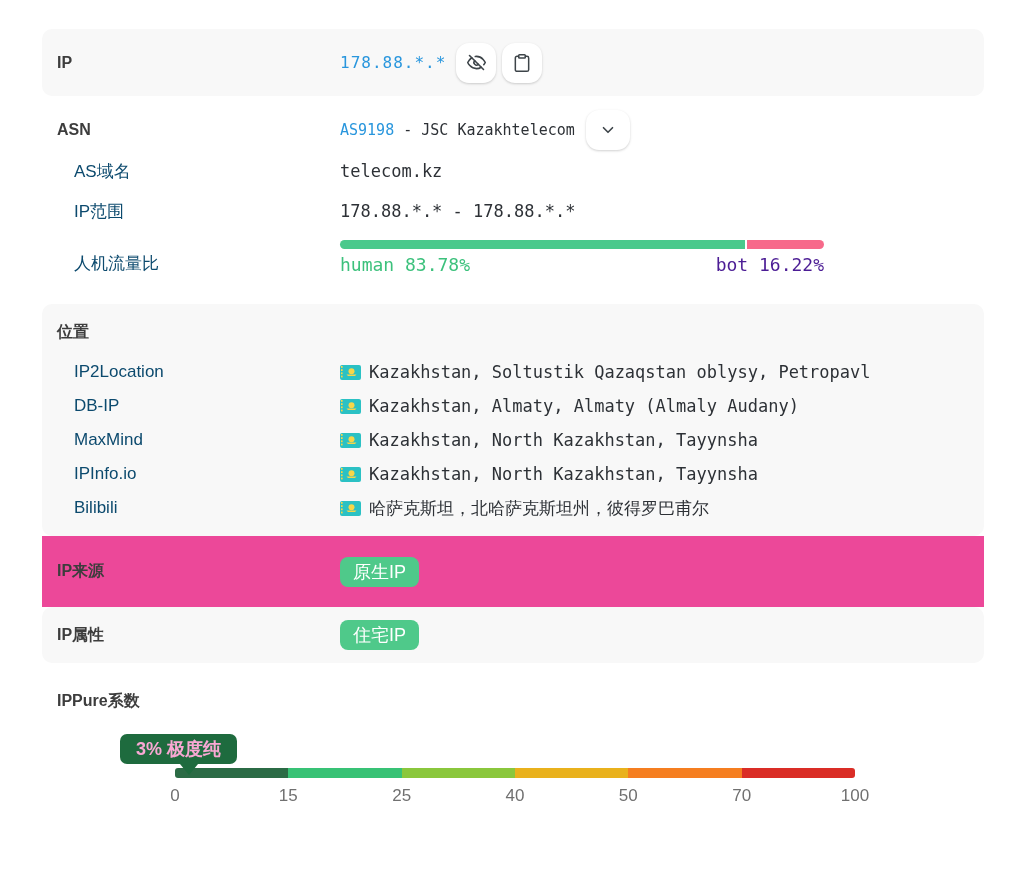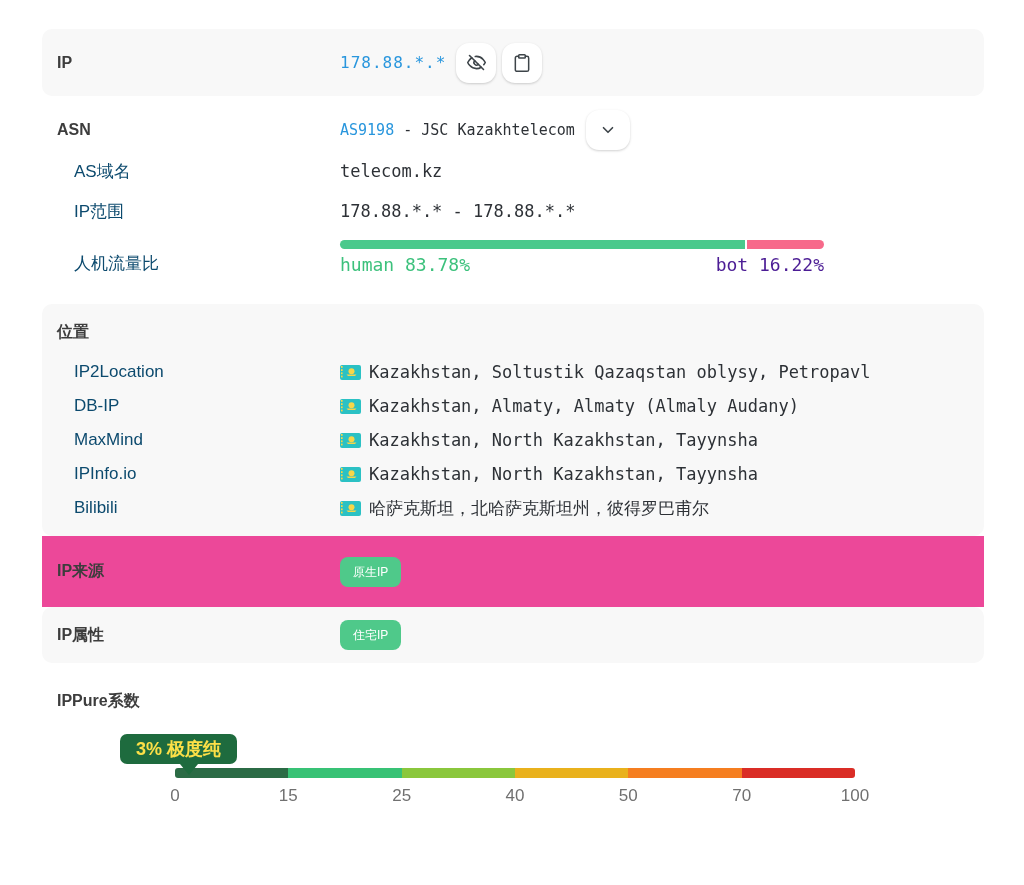--- a/index.html
+++ b/index.html
@@ -54,31 +54,31 @@
   .loc-row { display: flex; align-items: center; height: 34px; }
   .loc-row .label-col { width: 298px; padding-left: 32px; }
   .loc-val { display: flex; align-items: center; font-size: 17px; }
   .flag { width: 21px; height: 15px; border-radius: 2px; margin-right: 8px; flex: none; }
 
   
   .row-source { height: 71px; display: flex; align-items: center; background: #ec4899; }
   .row-attr { height: 56px; display: flex; align-items: center; }
   .badge {
     display: inline-block; height: 30px; line-height: 30px; padding: 0 13px;
-    background: #4fc98a; color: #ffffff; font-size: 12px; border-radius: 8px;
+    background: #4fc98a; color: #ffffff; font-size: 18px; border-radius: 8px;
   }
 
   
   .sect-pure { padding: 24px 0 25px 0; background: #ffffff; }
   .pure-header { padding-left: 15px; line-height: 28px; }
   .gauge { position: relative; margin: 53px 0 0 133px; width: 680px; }
   .gauge-tip {
     position: absolute; left: -55px; top: -34px; height: 30px; line-height: 30px;
     padding: 0 16px; border-radius: 7px; background: #1e6b3e;
-    color: #fde047; font-size: 18px; font-weight: bold; white-space: nowrap;
+    color: #f9a8d4; font-size: 18px; font-weight: bold; white-space: nowrap;
   }
   .gauge-tip::after {
     content: ""; position: absolute; top: 100%; left: 60px;
     border: 9px solid transparent; border-top: 11px solid #1e6b3e; border-bottom: 0;
   }
   .gauge-bar { display: flex; height: 10px; border-radius: 3px; overflow: hidden; }
   .gauge-seg { flex: 1; height: 100%; }
   .gauge-ticks { position: relative; height: 24px; margin-top: 6px; }
   .tick { position: absolute; transform: translateX(-50%); font-size: 17px; color: #707070; top: 2px; }
   .t0 { left: 0; } .t1 { left: 16.667%; } .t2 { left: 33.333%; } .t3 { left: 50%; }

